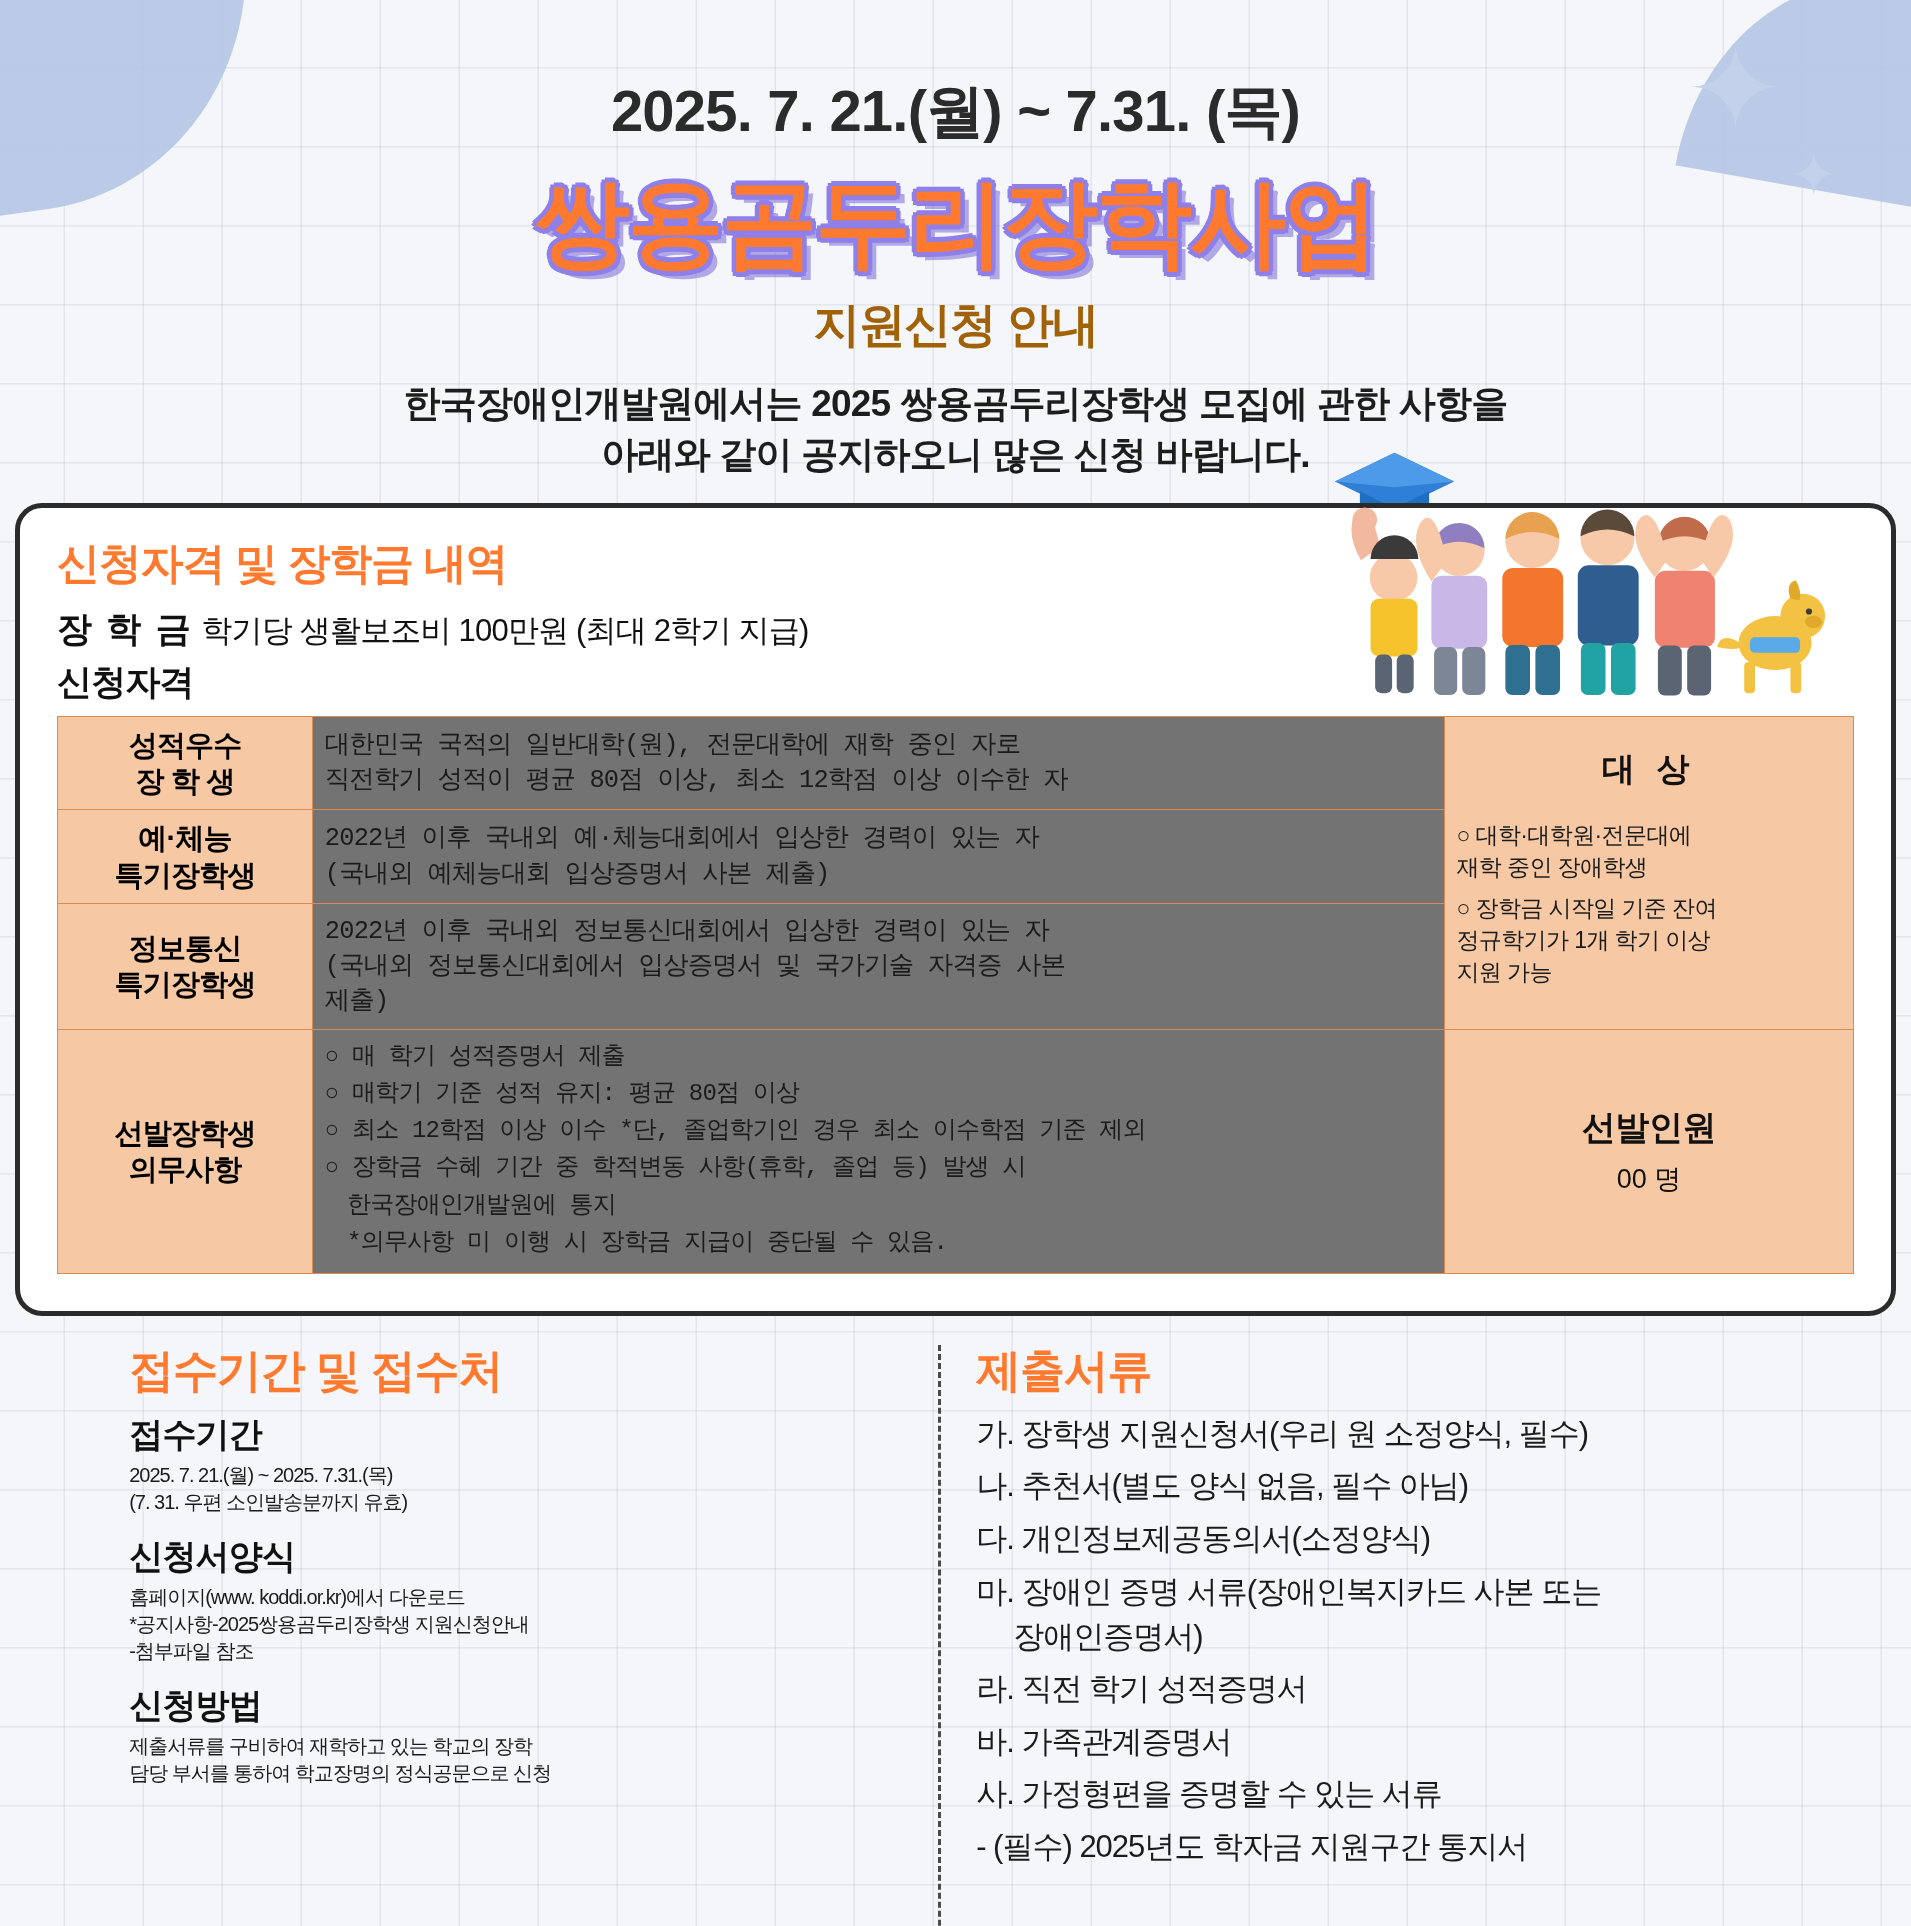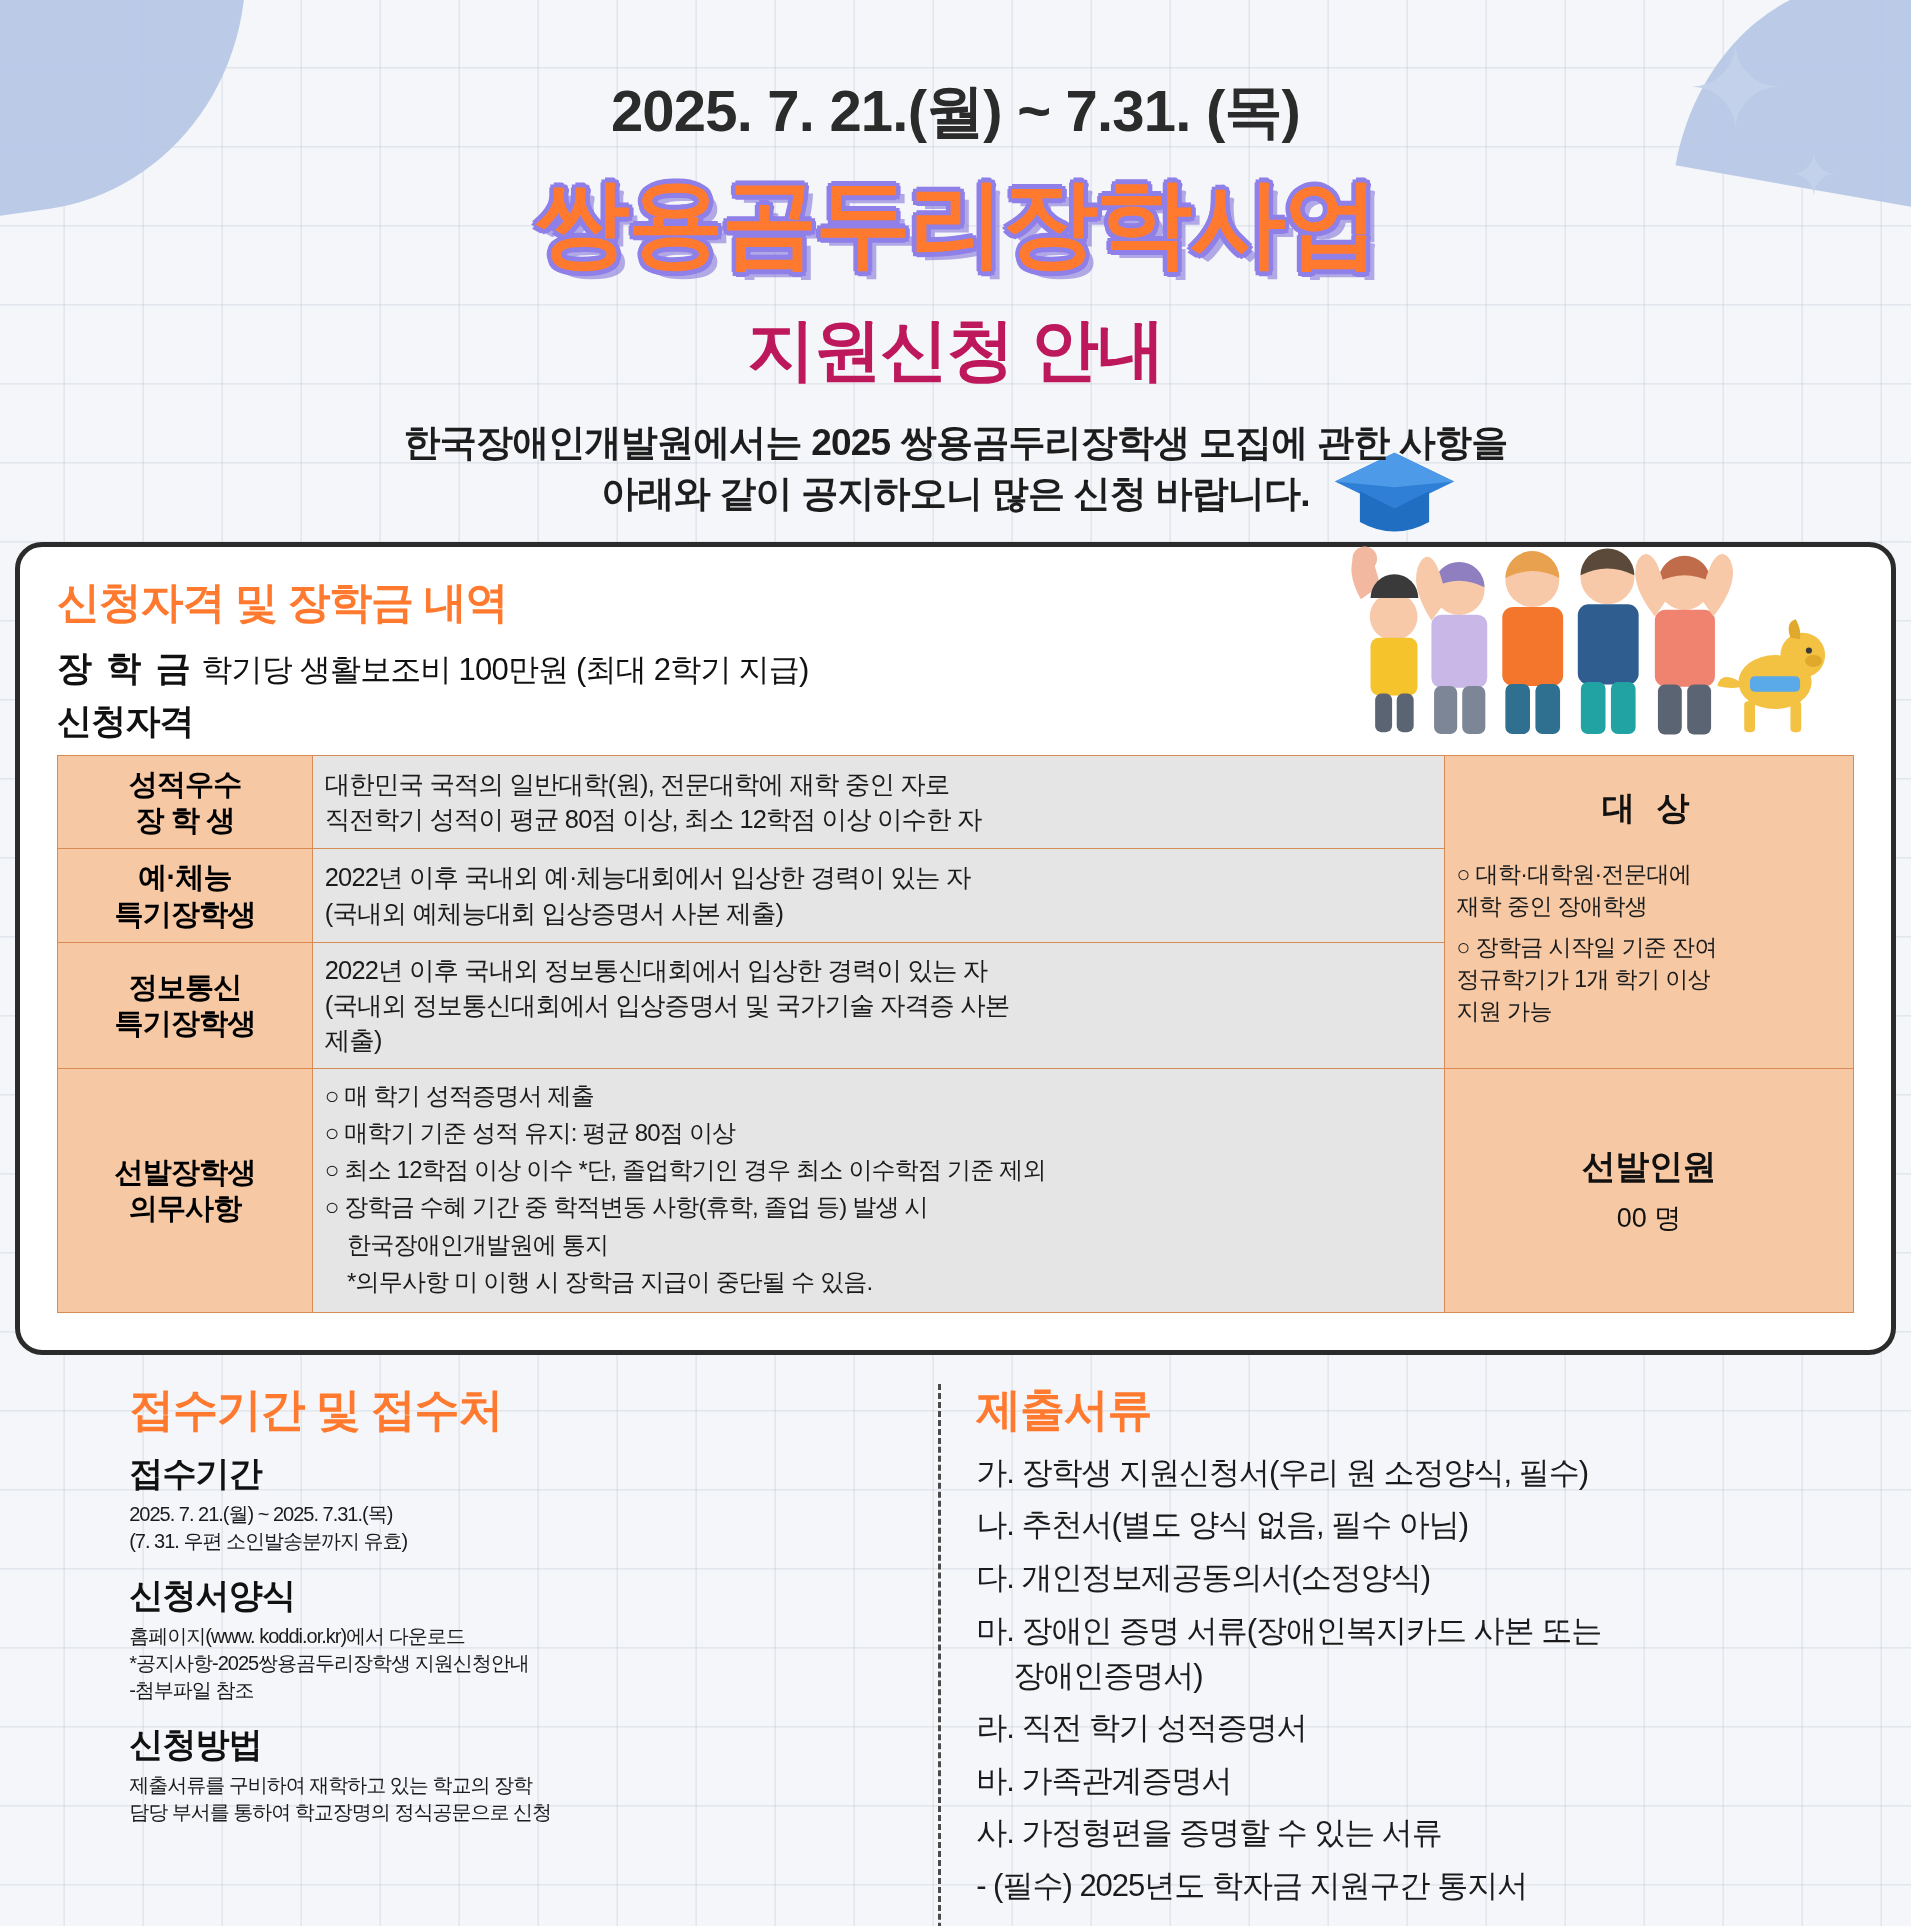--- a/index.html
+++ b/index.html
@@ -75,24 +75,24 @@
     color: #ff7a2f;
     letter-spacing: -2.3px;
     text-shadow:
       4.6px 0 0 #8f7fe8, -4.6px 0 0 #8f7fe8,
       0 4.6px 0 #8f7fe8, 0 -4.6px 0 #8f7fe8,
       3.5px 3.5px 0 #8f7fe8, -3.5px 3.5px 0 #8f7fe8,
       3.5px -3.5px 0 #8f7fe8, -3.5px -3.5px 0 #8f7fe8,
       8.5px 7.7px 0 rgba(120,105,215,0.55);
   }
   .sub-title {
-    margin-top: 15px;
-    font-size: 68px;
+    margin-top: 4px;
+    font-size: 47px;
     font-weight: 700;
-    color: #be185d;
+    color: #a16207;
     letter-spacing: -1.5px;
   }
   .lead {
     margin: 21px auto 0;
     width: 1483px;
     font-size: 37px;
     font-weight: 700;
     color: #1d1d1d;
     line-height: 1.38;
     letter-spacing: -0.8px;
@@ -168,25 +168,26 @@
     width: 231px;
     background: #f6c9a4;
     text-align: center;
     font-size: 29px;
     font-weight: 800;
     color: #000000;
     line-height: 1.25;
     letter-spacing: -0.8px;
   }
   td.body {
-    background: #e5e5e5;
+    background: #737373;
     font-size: 25.4px;
     color: #1b1b1b;
     line-height: 1.38;
     letter-spacing: -0.8px;
+    font-family: Liberation Mono, monospace;
   }
   td.side {
     width: 385px;
     background: #f6c9a4;
     vertical-align: top;
     padding: 15.4px 16px;
   }
   td.side.center { text-align: center; vertical-align: middle; }
   .side-title {
     font-size: 33px;

